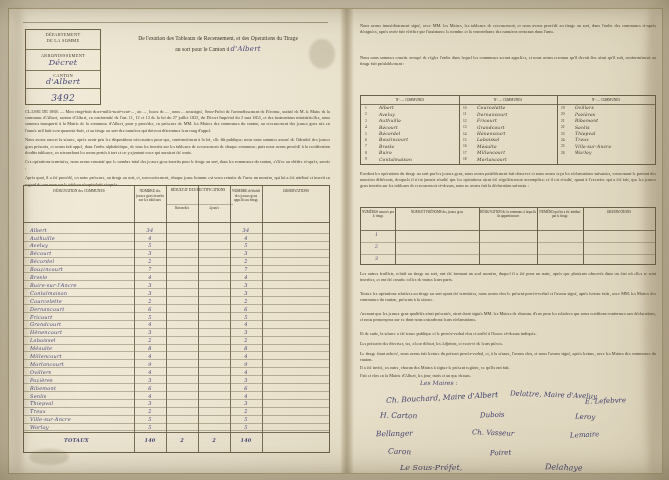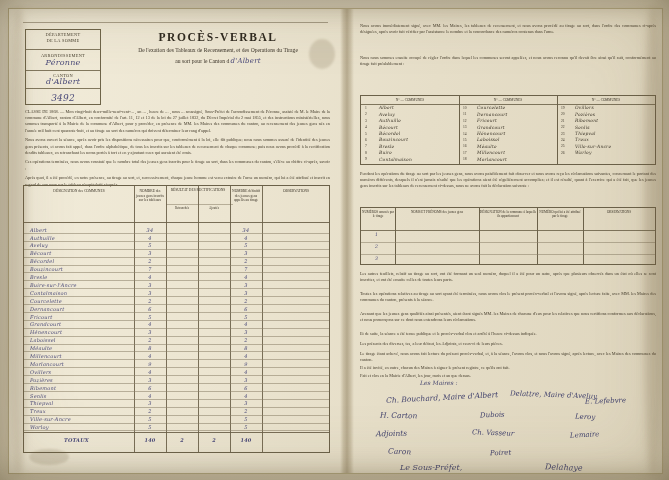--- a/index.html
+++ b/index.html
@@ -139,27 +139,26 @@
       <div class="ruleTop"></div>
 
       <div class="stampBox">
         <div class="ln l1"></div>
         <div class="ln l2"></div>
         <div class="ln l3"></div>
         <div class="stampLbl a printed">DÉPARTEMENT</div>
         <div class="stampLbl b printed">DE LA SOMME</div>
         <div class="stampLbl c printed">ARRONDISSEMENT</div>
         <div class="stampLbl d printed">CANTON</div>
-        <div class="stampHand h1 hand">Péronne</div>
+        <div class="stampHand h1 hand">Décret</div>
         <div class="stampHand h2 hand">d'Albert</div>
         <div class="stampHand h3 hand">3492</div>
       </div>
 
       <div class="titleWrap">
-        <div class="pvTitle">PROCÈS-VERBAL</div>
         <div class="pvSub">De l'exation des Tableaux de Recensement, et des Operations du Tirage</div>
         <div class="pvSub">
           <span>au sort pour le Canton d</span>
           <span class="hand" style="font-size:7px">d'Albert</span>
         </div>
       </div>
 
       <div class="bodyText">
         <p>CLASSE DE 1868.  —  Mon vingt-huit deux-mille-neuf-cent-... , an  ... , heure de ... , nous ... soussigné, Sous-Préfet de l'arrondissement de Péronne, assisté de M. le Maire de la commune d'Albert, canton d'Albert, en conformité de l'art. 11, 12 et 13 de la loi du 27 juillet 1832, du Décret Impérial du 2 mai 1855, et des instructions ministérielles, nous sommes transporté à la Mairie de la commune d'Albert, pour y procéder, en présence de MM. les Maires des communes du canton, au recensement des jeunes gens nés en l'année mil huit cent quarante-huit, et au tirage au sort des numéros qui doivent déterminer leur rang d'appel.</p>
         <p>Nous avons ouvert la séance, après avoir pris les dispositions nécessaires pour que, conformément à la loi, elle fût publique; nous nous sommes assuré de l'identité des jeunes gens présents, et avons fait appel, dans l'ordre alphabétique, de tous les inscrits sur les tableaux de recensement de chaque commune; puis nous avons procédé à la rectification desdits tableaux, en retranchant les noms portés à tort et en y ajoutant ceux qui auraient été omis.</p>
@@ -479,21 +478,21 @@
 
       <div class="sigArea">
         <div class="sig" style="left:60px;top:2px;font-size:6px">Les Maires :</div>
         <div id="sigHost">
             <div class="sig" style="left:26px;top:16px;font-size:7.5px;transform:rotate(-3deg);">Ch. Bouchard, Maire d'Albert</div>
             <div class="sig" style="left:150px;top:14px;font-size:7px;transform:rotate(2deg);">Delattre, Maire d'Aveluy</div>
             <div class="sig" style="left:225px;top:20px;font-size:7px;transform:rotate(-2deg);">E. Lefebvre</div>
             <div class="sig" style="left:20px;top:34px;font-size:7.5px;transform:rotate(1deg);">H. Carton</div>
             <div class="sig" style="left:120px;top:34px;font-size:7px;transform:rotate(-2deg);">Dubois</div>
             <div class="sig" style="left:215px;top:36px;font-size:7px;transform:rotate(3deg);">Leroy</div>
-            <div class="sig" style="left:16px;top:52px;font-size:7.5px;transform:rotate(-1deg);">Adjoints</div>
+            <div class="sig" style="left:16px;top:52px;font-size:7.5px;transform:rotate(-1deg);">Bellanger</div>
             <div class="sig" style="left:112px;top:52px;font-size:7px;transform:rotate(2deg);">Ch. Vasseur</div>
             <div class="sig" style="left:210px;top:54px;font-size:7px;transform:rotate(-3deg);">Lemaire</div>
             <div class="sig" style="left:28px;top:70px;font-size:7.5px;transform:rotate(2deg);">Caron</div>
             <div class="sig" style="left:130px;top:72px;font-size:7px;transform:rotate(-2deg);">Poiret</div>
             <div class="sig" style="left:40px;top:86px;font-size:8px;transform:rotate(0deg);">Le Sous-Préfet,</div>
             <div class="sig" style="left:185px;top:86px;font-size:8px;transform:rotate(2deg);">Delahaye</div>
           </div>
       </div>
     </div>
 

